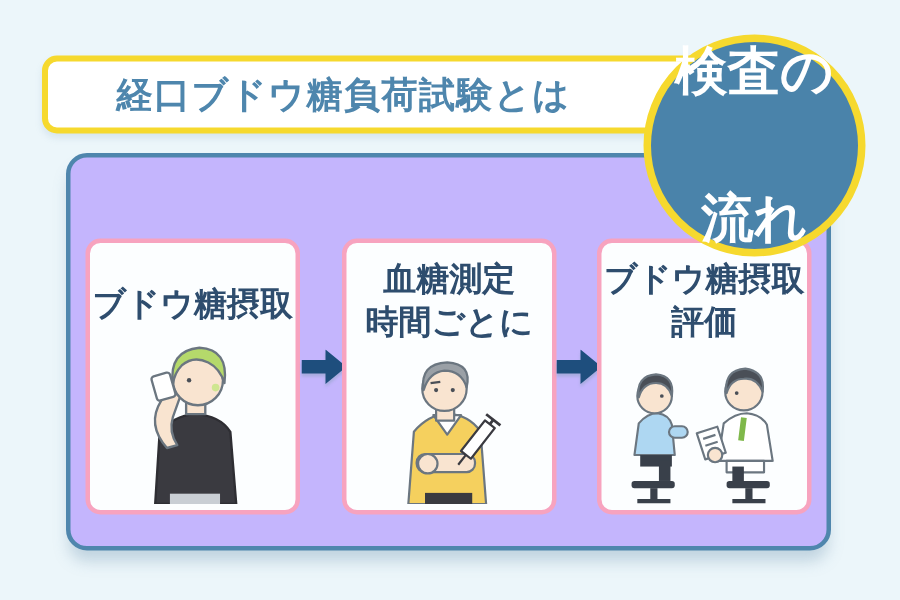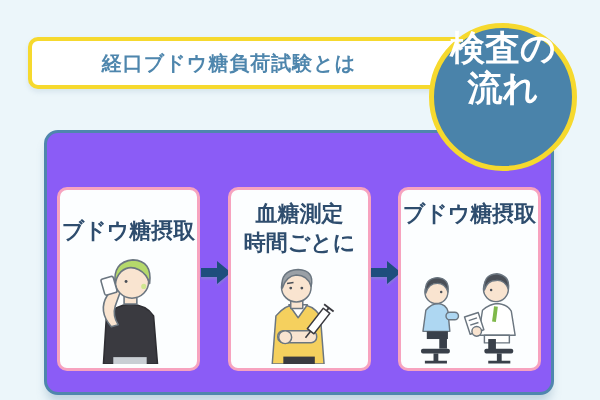--- a/index.html
+++ b/index.html
@@ -9,35 +9,35 @@
     font-family:"Liberation Sans","DejaVu Sans",sans-serif;
   }
   
   .banner{
     position:absolute;left:28px;top:37px;width:444px;height:52px;box-sizing:border-box;
     background:#ffffff;border:4px solid var(--accent-yellow,#f6d92e);border-radius:10px;
     display:flex;align-items:center;justify-content:center;padding-right:42px;
     z-index:1;box-shadow:0 3px 5px rgba(120,155,185,.18);
   }
   .banner-text{
-    color:var(--title-blue,#4e86ad);font-size:20px;font-weight:bold;letter-spacing:1px;white-space:nowrap;
+    color:var(--title-blue,#4e86ad);font-size:24px;font-weight:bold;letter-spacing:1px;white-space:nowrap;
   }
   
   .badge{
     position:absolute;left:429px;top:23px;width:148px;height:148px;box-sizing:border-box;
     background:var(--badge-blue,#4a83aa);border:5px solid var(--accent-yellow,#f6d92e);
     border-radius:50%;z-index:5;
-    display:flex;flex-direction:column;align-items:center;justify-content:flex-start;
+    display:flex;flex-direction:column;align-items:center;justify-content:space-between;
     color:#ffffff;font-size:35px;font-weight:bold;line-height:1.15;text-align:center;
   }
   
   .panel{
     position:absolute;left:44px;top:102px;width:510px;height:265px;box-sizing:border-box;
-    background:#8b5cf6;border:3px solid var(--panel-border-blue,#4f86ad);border-radius:14px;
-    z-index:2;box-shadow:0 9px 10px -2px rgba(108,146,176,.35);margin-top:28px;
+    background:#c4b5fd;border:3px solid var(--panel-border-blue,#4f86ad);border-radius:14px;
+    z-index:2;box-shadow:0 9px 10px -2px rgba(108,146,176,.35);
   }
   
   .card{
     position:absolute;top:54px;width:143px;height:184px;box-sizing:border-box;
     background:#fcfeff;border:3px solid var(--card-border-pink,#f7a3bf);border-radius:10px;
     display:flex;flex-direction:column;align-items:center;overflow:hidden;
   }
   .card-1{left:10px}.card-2{left:181px}.card-3{left:351px}
   .card-title{
     color:var(--card-text-navy,#2e4d6e);font-size:22px;font-weight:bold;
@@ -118,20 +118,21 @@
       </svg>
     </div>
 
     <svg class="arrow arrow-2" viewBox="0 0 30 23">
       <polygon points="0,7 16,7 16,0 30,11.5 16,23 16,16 0,16" fill="#1e4e7d"></polygon>
     </svg>
 
     <div class="card card-3">
       <div class="card-title">
         <span>ブドウ糖摂取</span>
+        <span>評価</span>
       </div>
       <svg class="illus" width="126" height="96" viewBox="0 0 130 100">
         <g stroke="#6b7680" stroke-width="1.5" stroke-linejoin="round">
 
           <path d="M16,66 L19,44 Q25,37 32,37 Q40,38 42,45 L44,66 Z" fill="#aed7f2"></path>
           <rect x="40" y="46" width="13" height="8" rx="4" fill="#aed7f2"></rect>
           <rect x="20" y="66" width="22" height="8" fill="#39404a" stroke="none"></rect>
           <rect x="33" y="70" width="8" height="14" fill="#39404a" stroke="none"></rect>
           <circle cx="30" cy="25" r="12" fill="#f9e4d0"></circle>
           <path d="M19,26 Q17,11 31,10 Q44,11 42,25 Q39,16 31,16 Q22,16 19,26 Z" fill="#4a4f57"></path>

